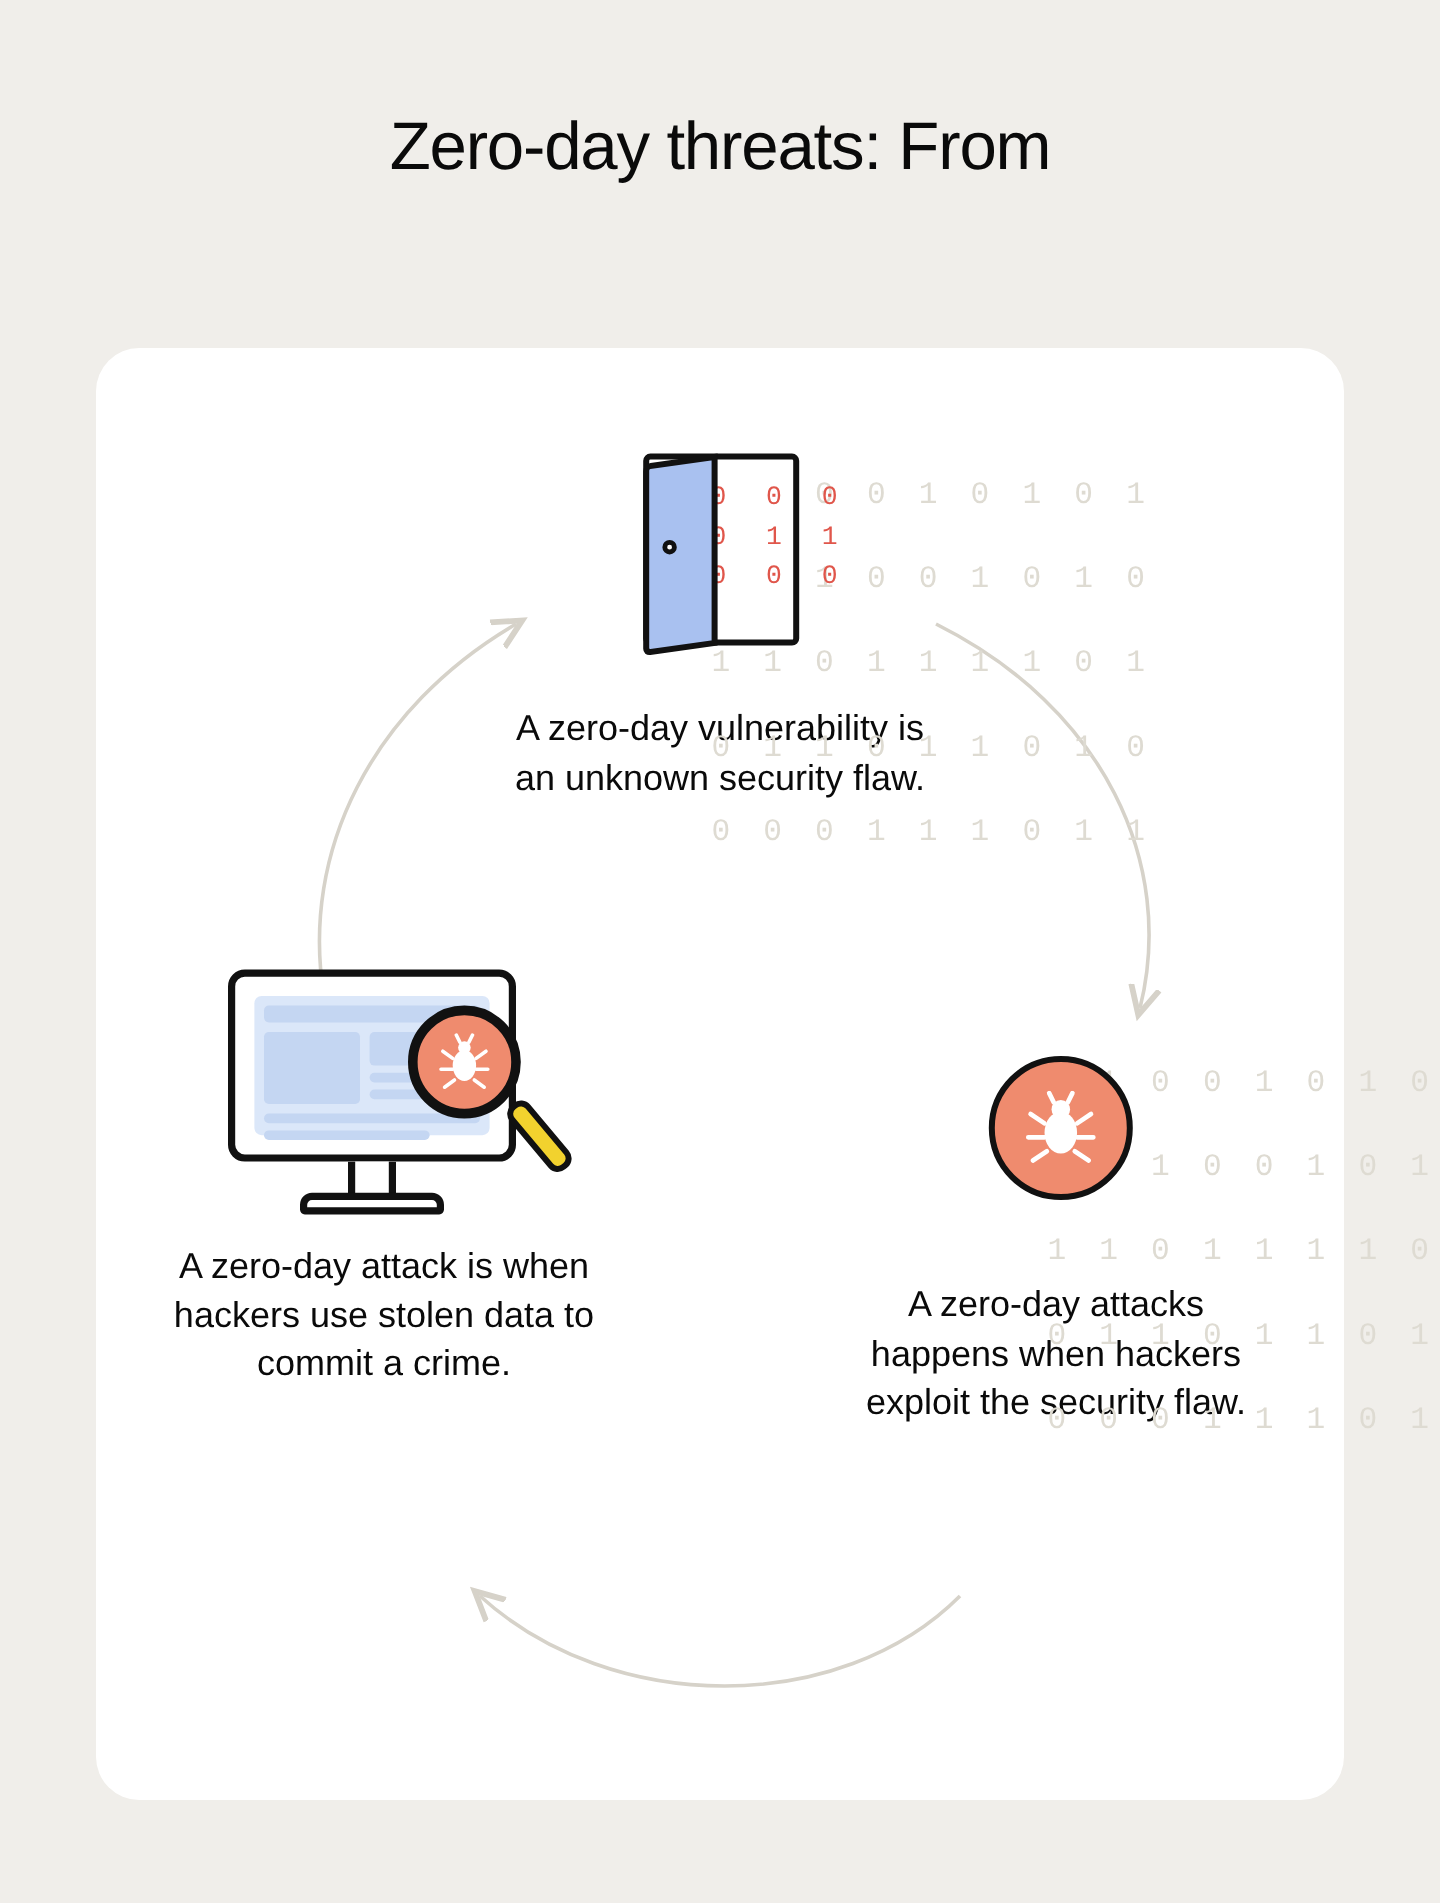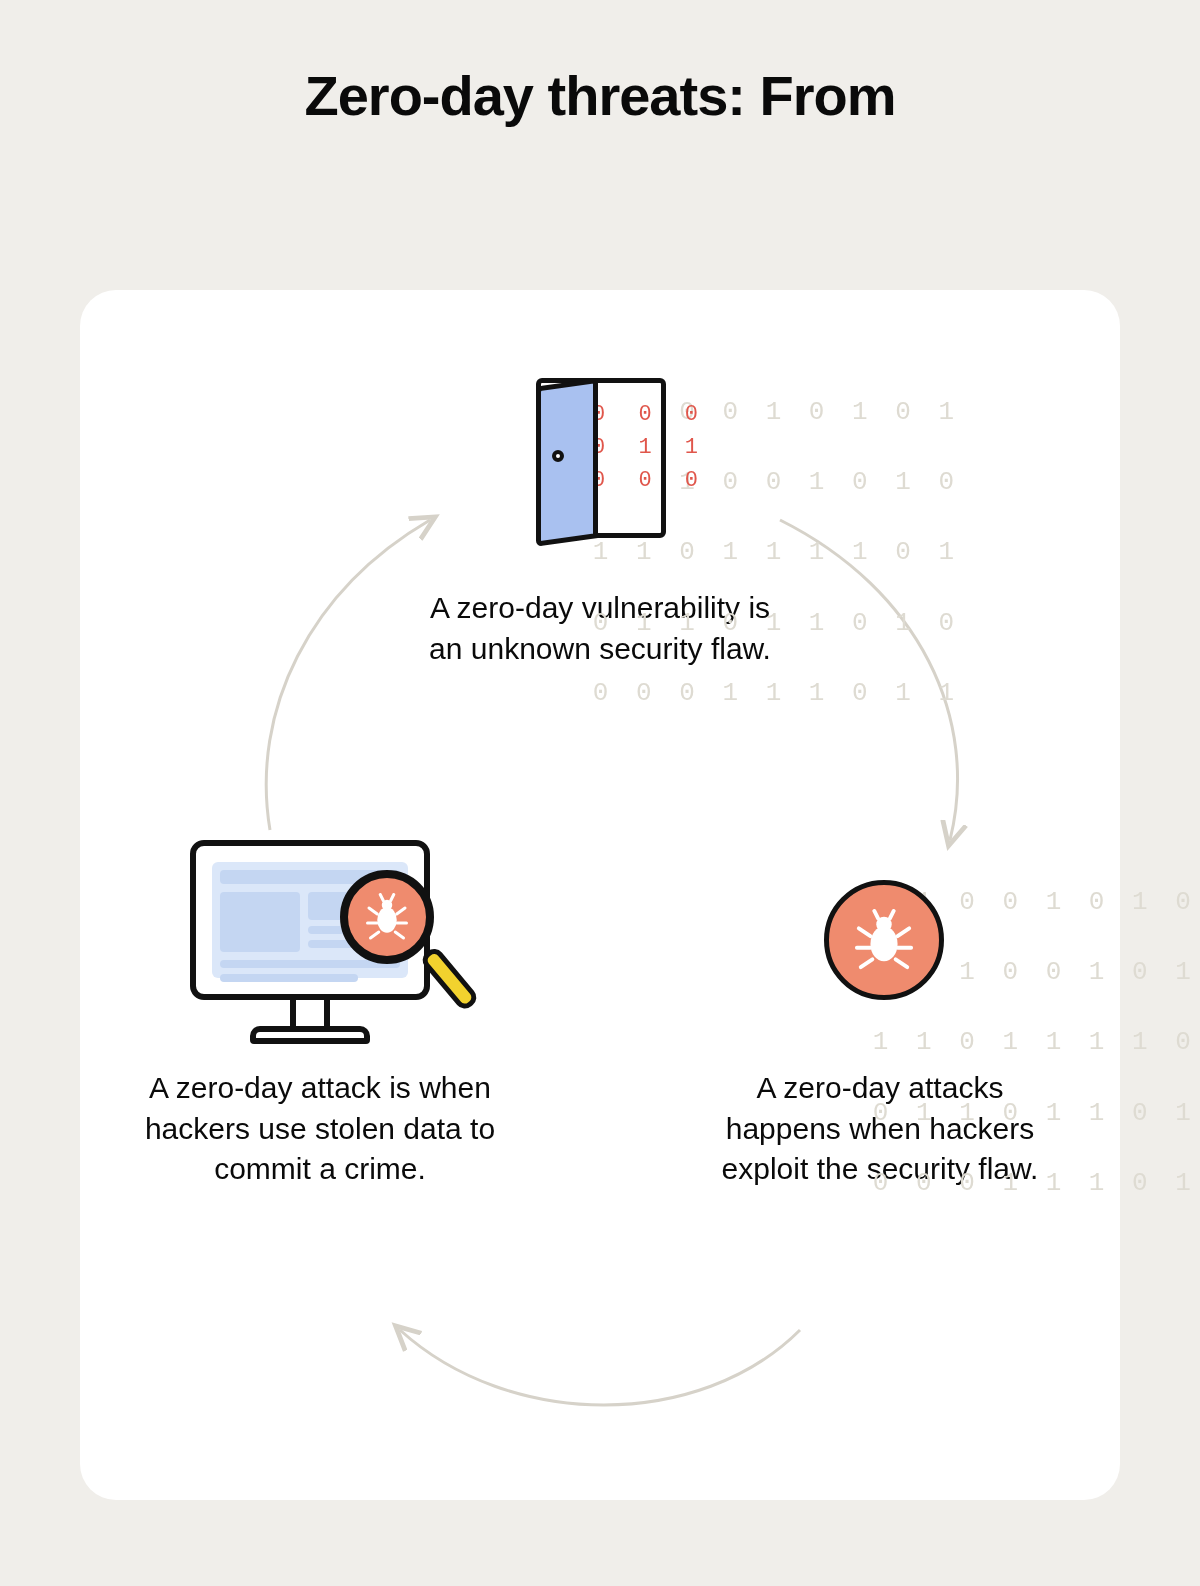--- a/index.html
+++ b/index.html
@@ -6,43 +6,43 @@
   body {
     width: 1200px;
     height: 1586px;
     background: #f0eeea;
     font-family: -apple-system, BlinkMacSystemFont, "Segoe UI", Helvetica, Arial, sans-serif;
     position: relative;
   }
   .title {
     text-align: center;
     font-size: 56px;
-    font-weight: 700;
+    font-weight: 400;
     color: #0a0a0a;
-    padding-top: 64px;
+    padding-top: 90px;
     line-height: 1.15;
     letter-spacing: -1px;
   }
   .card {
     position: absolute;
     left: 80px;
     top: 290px;
     width: 1040px;
     height: 1210px;
     background: #ffffff;
     border-radius: 36px;
   }
   .node {
     position: absolute;
     width: 360px;
     text-align: center;
   }
   .node-top { left: 340px; top: 60px; }
   .node-right { left: 620px; top: 540px; }
-  .node-left { left: 60px; top: 540px; }
+  .node-left { left: 60px; top: 508px; }
   .desc {
     font-size: 30px;
     line-height: 1.35;
     color: #0a0a0a;
     margin-top: 18px;
   }
   .desc b { font-weight: 400; }
   .binary-bg {
     font-family: "Courier New", monospace;
     font-size: 26px;

